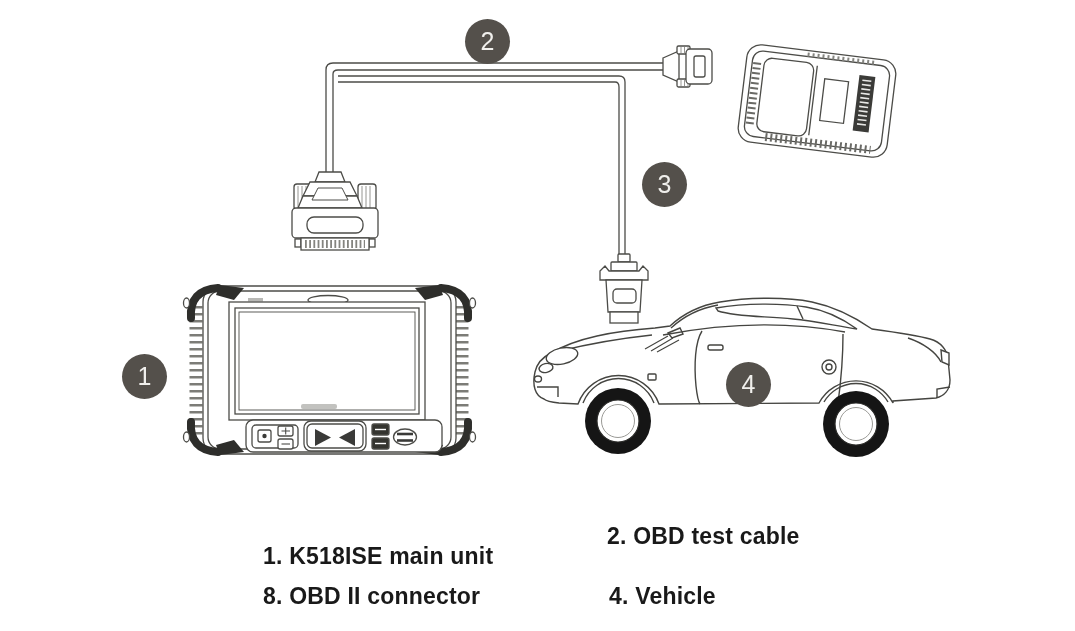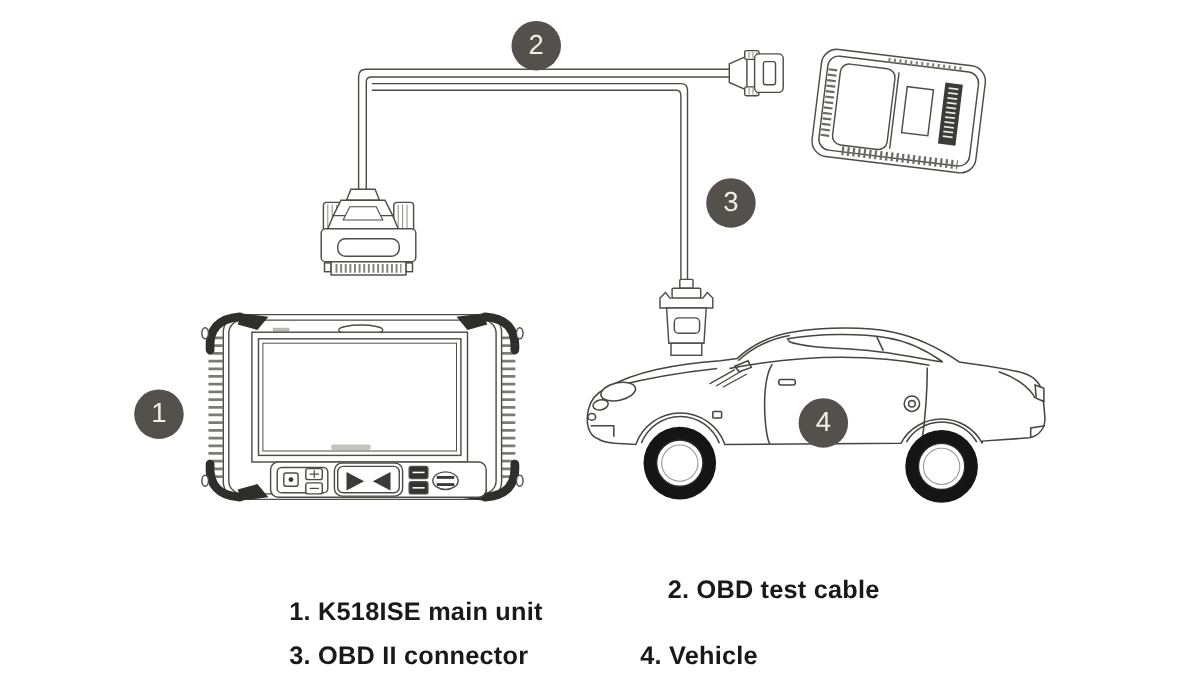--- a/index.html
+++ b/index.html
@@ -205,16 +205,16 @@
     </g>
   </svg>
 
   <div class="badge" style="left:122px;top:354px;">1</div>
   <div class="badge" style="left:465px;top:19px;">2</div>
   <div class="badge" style="left:642px;top:162px;">3</div>
   <div class="badge" style="left:726px;top:362px;">4</div>
 
   <div class="legend-label" style="left:263px;top:543px;">1. K518ISE main unit</div>
   <div class="legend-label" style="left:607px;top:523px;">2. OBD test cable</div>
-  <div class="legend-label" style="left:263px;top:583px;">3. OBD II connector</div>
-  <div class="legend-label" style="left:582px;top:583px;">4. Vehicle</div>
+  <div class="legend-label" style="left:263px;top:583px;">8. OBD II connector</div>
+  <div class="legend-label" style="left:609px;top:583px;">4. Vehicle</div>
 
 </div>
 
 </body></html>

